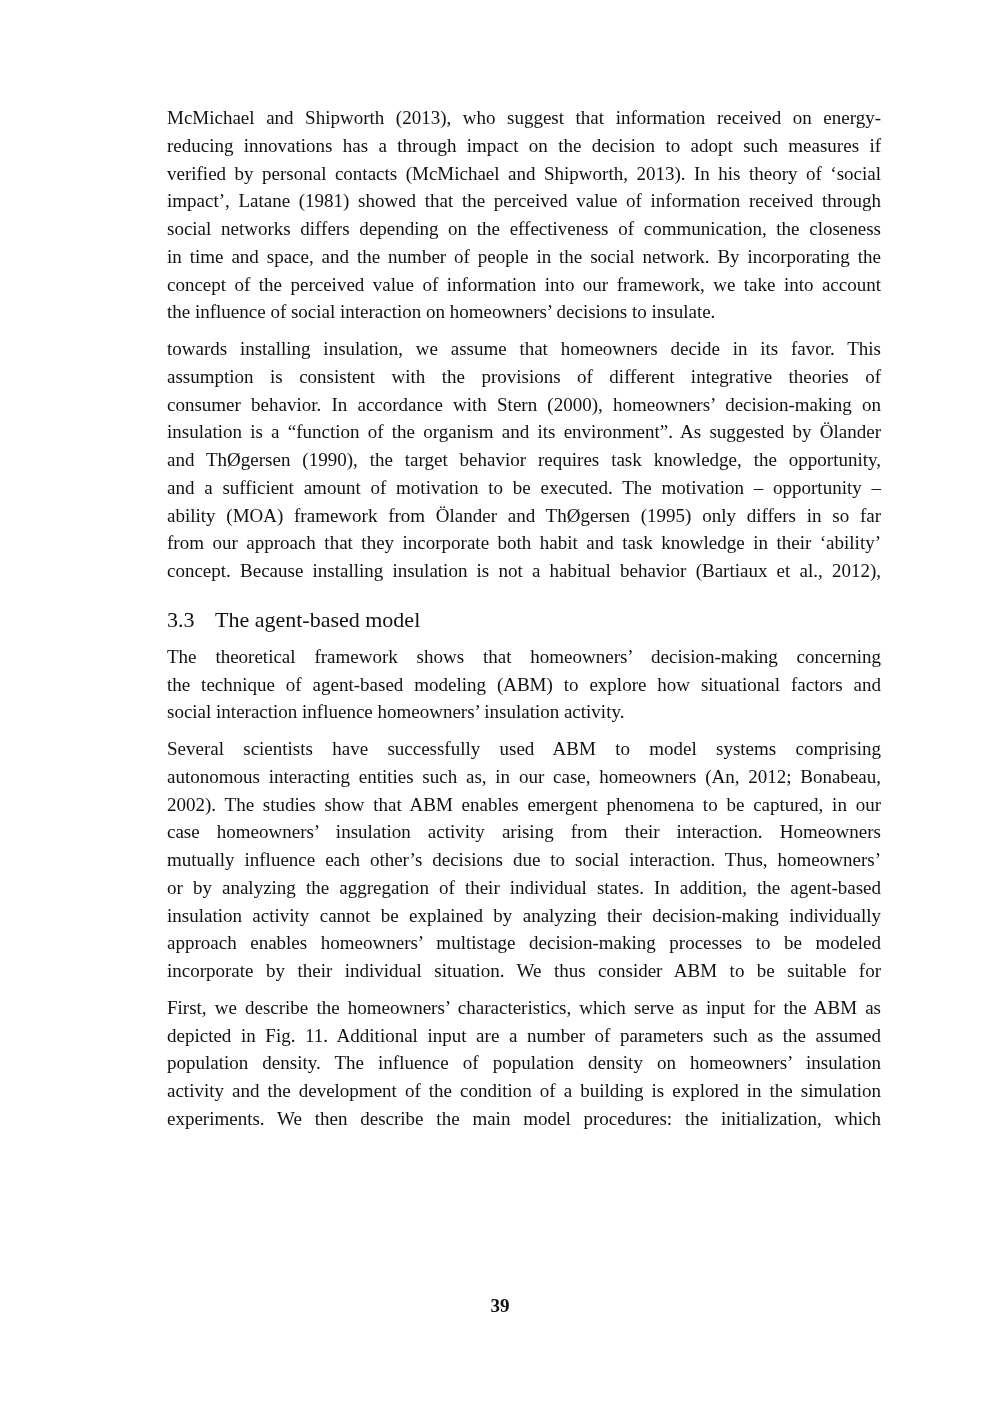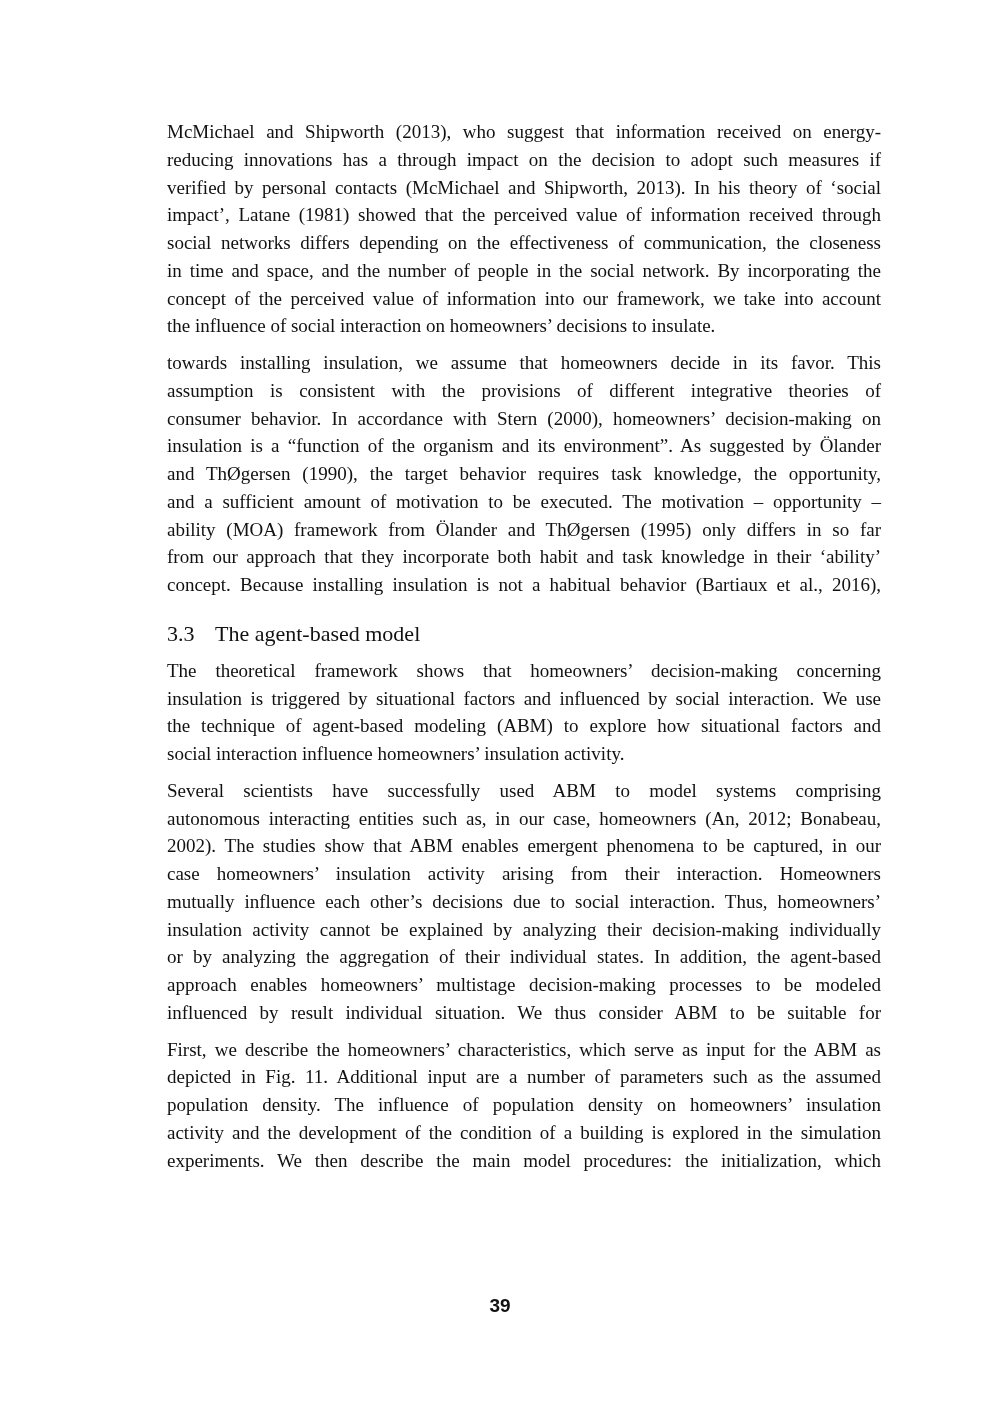--- a/index.html
+++ b/index.html
@@ -11,21 +11,21 @@
     width: 1000px;
     height: 1415px;
     position: relative;
     overflow: hidden;
     font-family: "Liberation Serif", "DejaVu Serif", serif;
     color: #111111;
   }
   .page {
     position: absolute;
     left: 167px;
-    top: 118px;
+    top: 104px;
     width: 714px;
   }
   .para {
     margin: 0 0 9px 0;
   }
   .line {
     display: block;
     height: 27.75px;
     line-height: 27.75px;
     font-size: 19px;
@@ -49,21 +49,21 @@
     width: 48px;
   }
   .page-number {
     position: absolute;
     top: 1295px;
     left: 0;
     width: 1000px;
     text-align: center;
     font-weight: bold;
     font-size: 19px;
-    font-family: Liberation Sans, sans-serif;
+    font-family: Liberation Serif, serif;
   }
 </style>
 </head>
 <body>
 
 <div class="page">
 
   <div class="para">
     <span class="line">McMichael and Shipworth (2013), who suggest that information received on energy-</span>
     <span class="line">reducing innovations has a through impact on the decision to adopt such measures if</span>
@@ -77,45 +77,44 @@
 
   <div class="para">
     <span class="line">towards installing insulation, we assume that homeowners decide in its favor. This</span>
     <span class="line">assumption is consistent with the provisions of different integrative theories of</span>
     <span class="line">consumer behavior. In accordance with Stern (2000), homeowners’ decision-making on</span>
     <span class="line">insulation is a “function of the organism and its environment”. As suggested by Ölander</span>
     <span class="line">and ThØgersen (1990), the target behavior requires task knowledge, the opportunity,</span>
     <span class="line">and a sufficient amount of motivation to be executed. The motivation – opportunity –</span>
     <span class="line">ability (MOA) framework from Ölander and ThØgersen (1995) only differs in so far</span>
     <span class="line">from our approach that they incorporate both habit and task knowledge in their ‘ability’</span>
-    <span class="line">concept. Because installing insulation is not a habitual behavior (Bartiaux et al., 2016),</span>
+    <span class="line">concept. Because installing insulation is not a habitual behavior (Bartiaux et al., 2012),</span>
   </div>
 
   <div class="heading">
     <span class="num">3.3</span>
     <span>The agent-based model</span>
   </div>
 
   <div class="para">
     <span class="line">The theoretical framework shows that homeowners’ decision-making concerning</span>
-    <span class="line">insulation is triggered by situational factors and influenced by social interaction. We use</span>
     <span class="line">the technique of agent-based modeling (ABM) to explore how situational factors and</span>
     <span class="line last">social interaction influence homeowners’ insulation activity.</span>
   </div>
 
   <div class="para">
     <span class="line">Several scientists have successfully used ABM to model systems comprising</span>
     <span class="line">autonomous interacting entities such as, in our case, homeowners (An, 2012; Bonabeau,</span>
     <span class="line">2002). The studies show that ABM enables emergent phenomena to be captured, in our</span>
     <span class="line">case homeowners’ insulation activity arising from their interaction. Homeowners</span>
     <span class="line">mutually influence each other’s decisions due to social interaction. Thus, homeowners’</span>
+    <span class="line">or by analyzing the aggregation of their individual states. In addition, the agent-based</span>
     <span class="line">insulation activity cannot be explained by analyzing their decision-making individually</span>
-    <span class="line">or by analyzing the aggregation of their individual states. In addition, the agent-based</span>
     <span class="line">approach enables homeowners’ multistage decision-making processes to be modeled</span>
-    <span class="line">influenced by result individual situation. We thus consider ABM to be suitable for</span>
+    <span class="line">incorporate by their individual situation. We thus consider ABM to be suitable for</span>
   </div>
 
   <div class="para">
     <span class="line">First, we describe the homeowners’ characteristics, which serve as input for the ABM as</span>
     <span class="line">depicted in Fig. 11. Additional input are a number of parameters such as the assumed</span>
     <span class="line">population density. The influence of population density on homeowners’ insulation</span>
     <span class="line">activity and the development of the condition of a building is explored in the simulation</span>
     <span class="line">experiments. We then describe the main model procedures: the initialization, which</span>
   </div>
 

